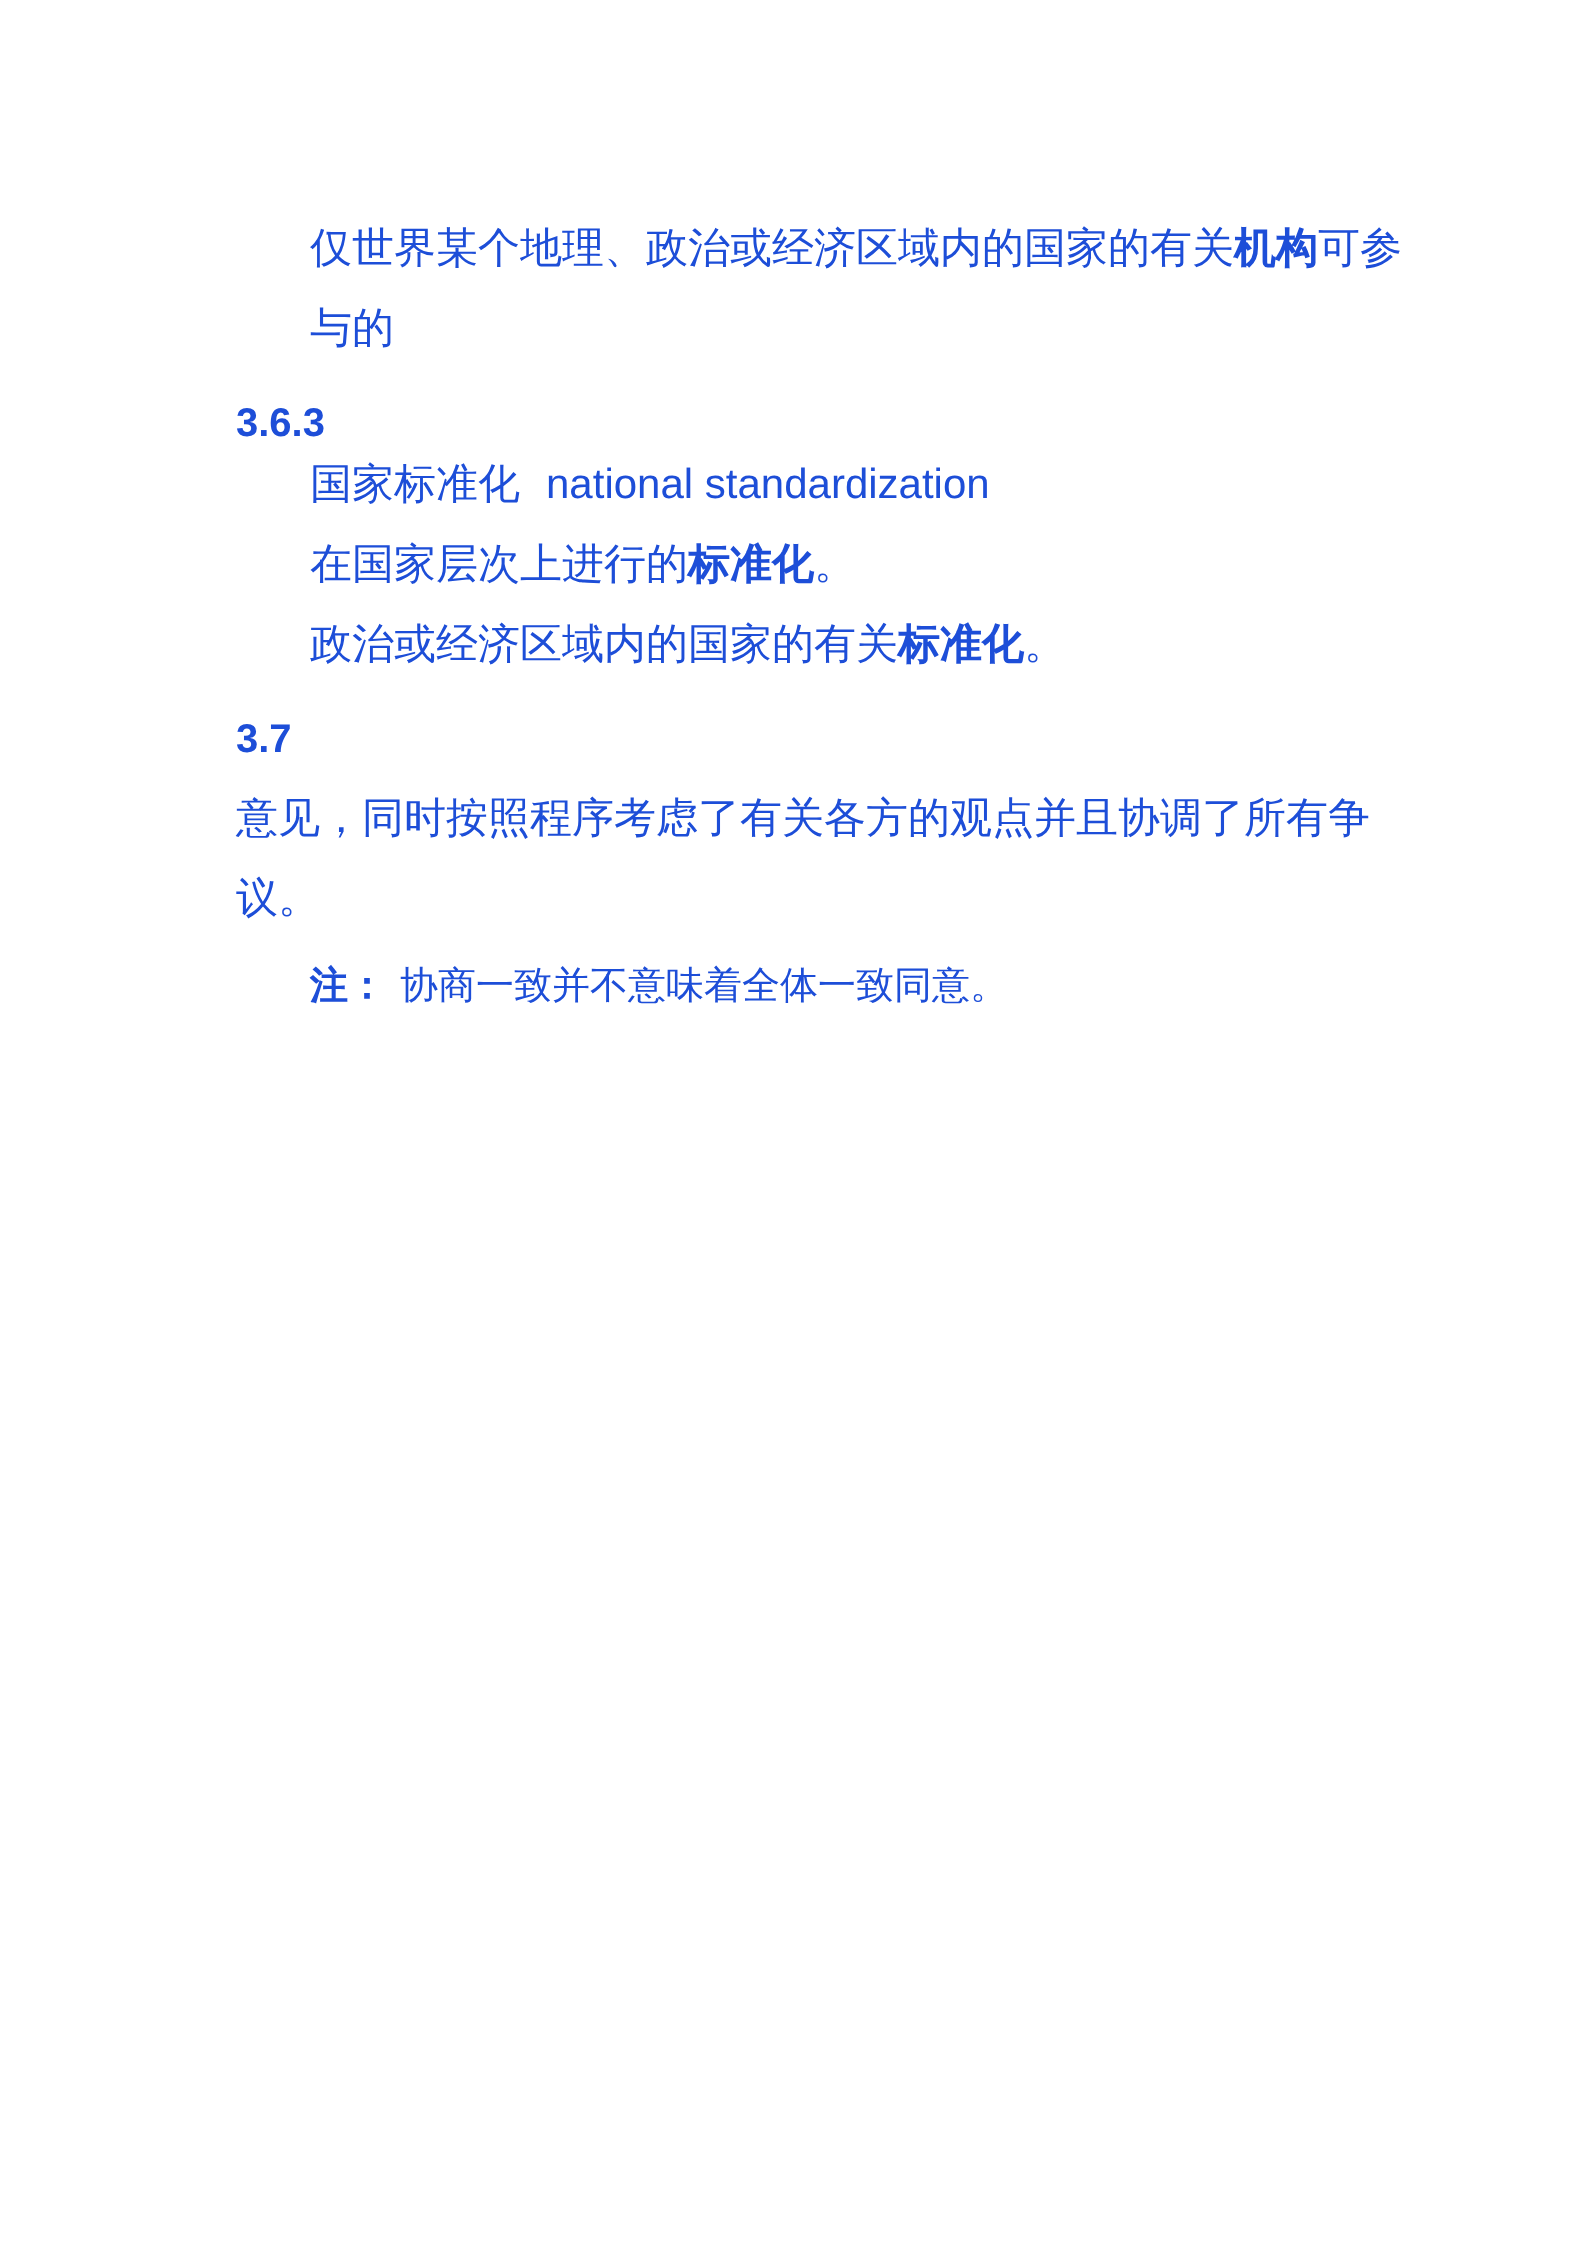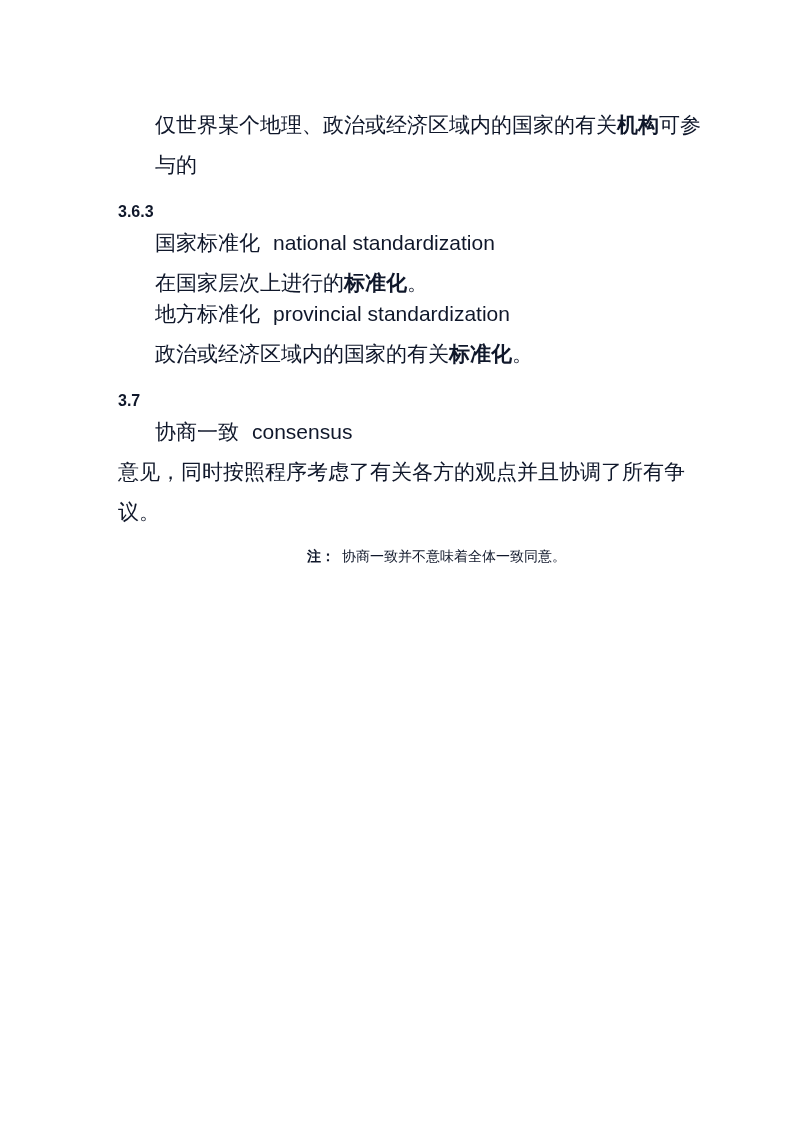--- a/index.html
+++ b/index.html
@@ -6,55 +6,54 @@
     margin: 0;
     padding: 0;
     background: #ffffff;
   }
   .page {
     position: relative;
     width: 793px;
     height: 1122px;
     background: #ffffff;
     font-family: "Liberation Sans", "DejaVu Sans", sans-serif;
-    color: #0f172a;
+    color: #1d4ed8;
     overflow: hidden;
   }
   .content {
     position: absolute;
     left: 118px;
     top: 105px;
     width: 600px;
   }
   .line {
     font-size: 21px;
     line-height: 40px;
     white-space: normal;
   }
   .indent {
     padding-left: 37px;
   }
   .number {
     font-weight: 700;
-    font-size: 16px;
+    font-size: 20px;
     margin-top: 7px;
   }
   .heading {
     font-weight: 400;
     margin-top: -9px;
     padding-left: 37px;
   }
   .heading .en {
     margin-left: 13px;
   }
   .note {
-    font-size: 14px;
+    font-size: 19px;
     margin-top: 4px;
     padding-left: 37px;
-    text-align: center;
   }
   .note .note-label {
     margin-right: 7px;
   }
   b {
     font-weight: 700;
   }
 </style>
 </head>
 <body>
@@ -67,30 +66,24 @@
     </div>
 
     <div class="line number">3.6.3</div>
     <div class="line heading">
       <span class="zh">国家标准化</span><span class="en">national standardization</span>
     </div>
     <div class="line indent">
       <span>在国家层次上进行的</span><b>标准化</b><span>。</span>
     </div>
 
-    <div class="line heading">
-      <span class="zh">地方标准化</span><span class="en">provincial standardization</span>
-    </div>
     <div class="line indent">
       <span>政治或经济区域内的国家的有关</span><b>标准化</b><span>。</span>
     </div>
 
     <div class="line number">3.7</div>
-    <div class="line heading">
-      <span class="zh">协商一致</span><span class="en">consensus</span>
-    </div>
     <div class="line">意见，同时按照程序考虑了有关各方的观点并且协调了所有争议。</div>
     <div class="line note">
       <b class="note-label">注：</b><span>协商一致并不意味着全体一致同意。</span>
     </div>
 
   </div>
 </div>
 
 </body></html>

